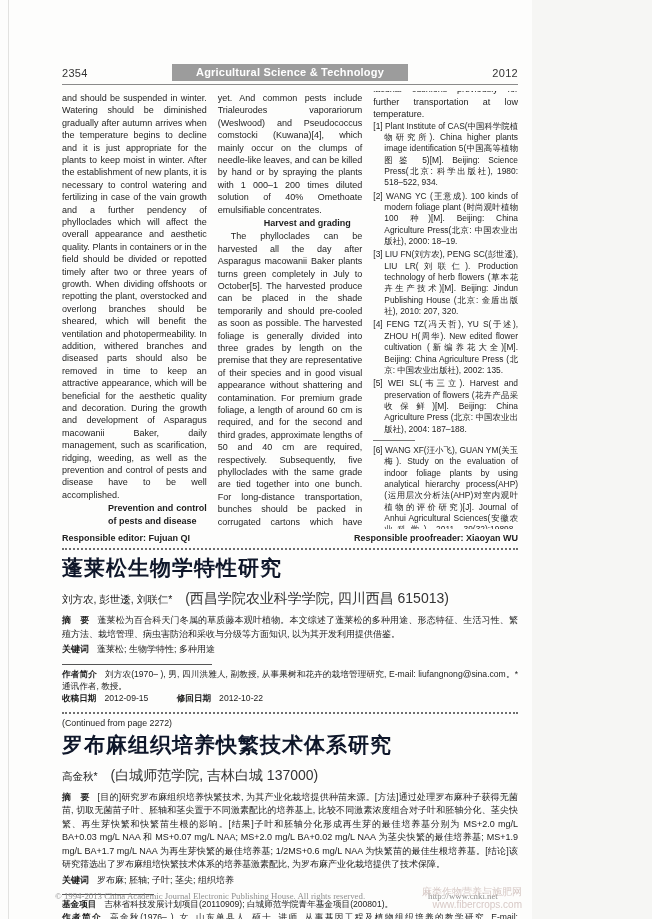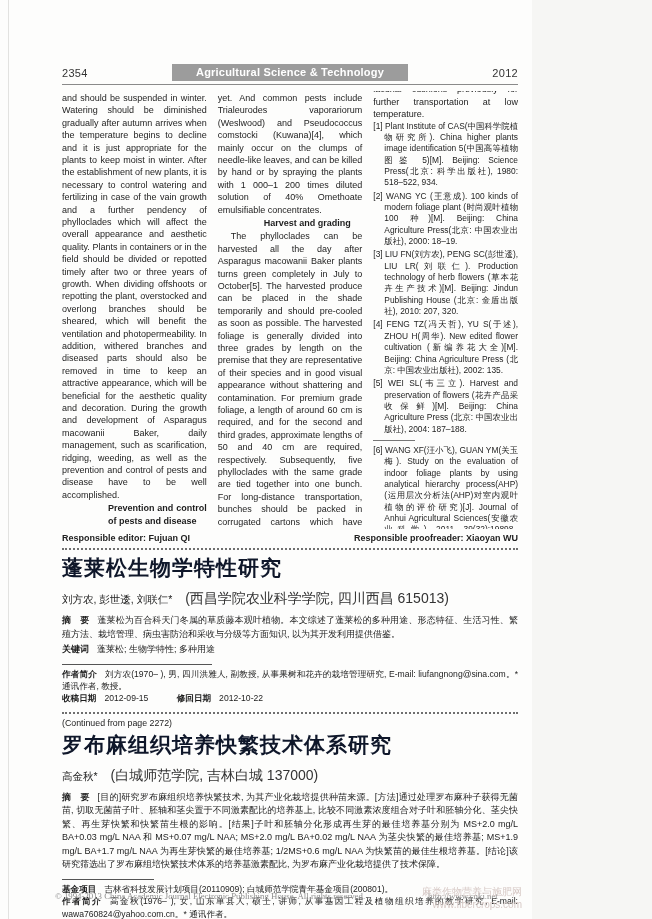--- a/index.html
+++ b/index.html
@@ -130,20 +130,23 @@
     <div>
       <div class="continued-note">(Continued from page 2272)</div>
       <div class="cn-title">罗布麻组织培养快繁技术体系研究</div>
       <div class="authors-line">
         <span>高金秋*</span>
         <span class="affil">(白城师范学院, 吉林白城 137000)</span>
       </div>
       <div class="abs-line">
         <span class="lbl">摘　要</span><span>[目的]研究罗布麻组织培养快繁技术, 为其产业化栽培提供种苗来源。[方法]通过处理罗布麻种子获得无菌苗, 切取无菌苗子叶、胚轴和茎尖置于不同激素配比的培养基上, 比较不同激素浓度组合对子叶和胚轴分化、茎尖快繁、再生芽快繁和快繁苗生根的影响。[结果]子叶和胚轴分化形成再生芽的最佳培养基分别为 MS+2.0 mg/L BA+0.03 mg/L NAA 和 MS+0.07 mg/L NAA; MS+2.0 mg/L BA+0.02 mg/L NAA 为茎尖快繁的最佳培养基; MS+1.9 mg/L BA+1.7 mg/L NAA 为再生芽快繁的最佳培养基; 1/2MS+0.6 mg/L NAA 为快繁苗的最佳生根培养基。[结论]该研究筛选出了罗布麻组培快繁技术体系的培养基激素配比, 为罗布麻产业化栽培提供了技术保障。</span>
       </div>
+      <div class="abs-line kw-line">
+        <span class="lbl">关键词</span><span>罗布麻; 胚轴; 子叶; 茎尖; 组织培养</span>
+      </div>
       <div class="short-rule narrow"></div>
       <div class="meta-line">
         <span class="lbl">基金项目</span><span>吉林省科技发展计划项目(20110909); 白城师范学院青年基金项目(200801)。</span>
       </div>
       <div class="meta-line">
         <span class="lbl">作者简介</span><span>高金秋(1976– ), 女, 山东单县人, 硕士, 讲师, 从事基因工程及植物组织培养的教学研究, E-mail: wawa760824@yahoo.com.cn。* 通讯作者。</span>
       </div>
       <div class="meta-line">
         <span class="lbl">收稿日期</span><span class="val">2012-08-02</span>
         <span class="lbl">修回日期</span><span class="val">2012-10-29</span>

